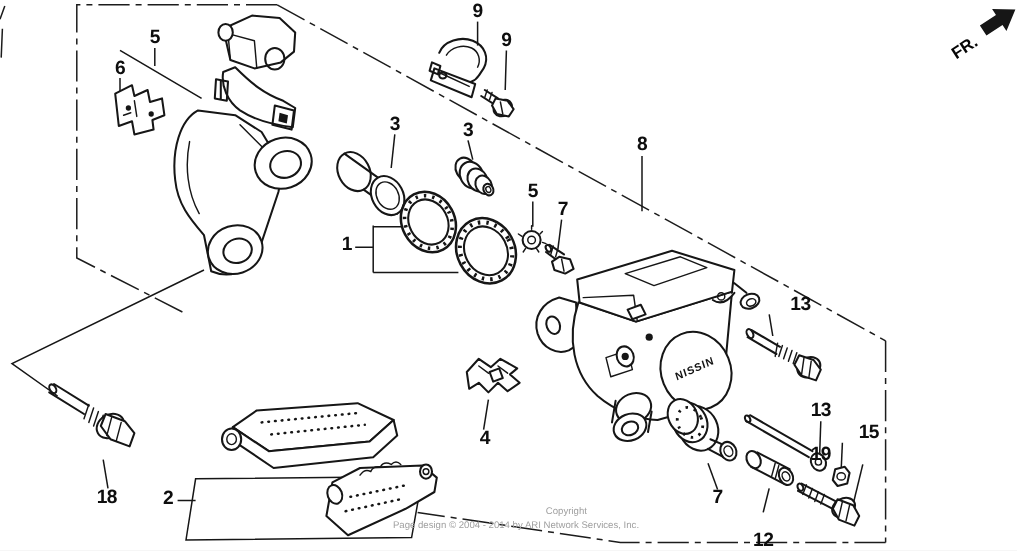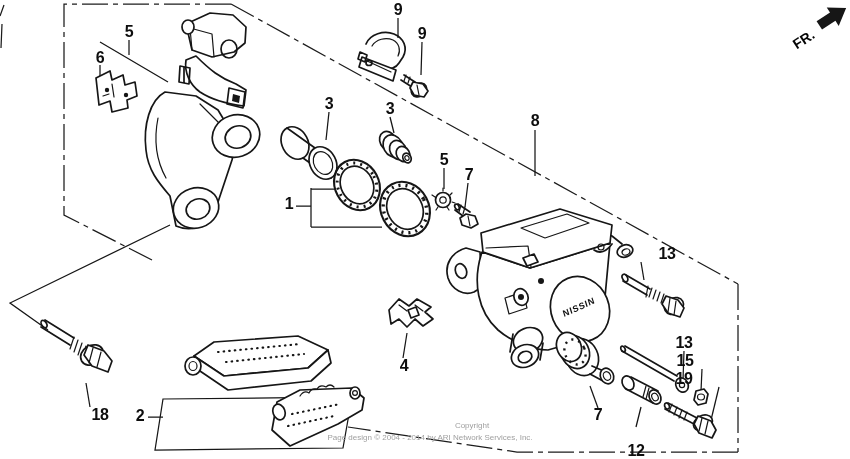--- a/index.html
+++ b/index.html
@@ -262,18 +262,18 @@
   <div class="callout" style="left:129px;top:32px">5</div>
   <div class="callout" style="left:100px;top:58px">6</div>
   <div class="callout" style="left:598px;top:415px">7</div>
   <div class="callout" style="left:535px;top:121px">8</div>
   <div class="callout" style="left:398px;top:10px">9</div>
   <div class="callout" style="left:469px;top:175px">7</div>
   <div class="callout" style="left:444px;top:160px">5</div>
   <div class="callout" style="left:636px;top:451px">12</div>
   <div class="callout" style="left:667px;top:254px">13</div>
   <div class="callout" style="left:390px;top:109px">3</div>
-  <div class="callout" style="left:685px;top:361px">15</div>
+  <div class="callout" style="left:724px;top:361px">15</div>
   <div class="callout" style="left:684px;top:343px">13</div>
   <div class="callout" style="left:422px;top:34px">9</div>
-  <div class="callout" style="left:100px;top:415px">18</div>
+  <div class="callout" style="left:89px;top:415px">18</div>
   <div class="callout" style="left:684px;top:379px">19</div>
 </div>
 
 </body></html>

